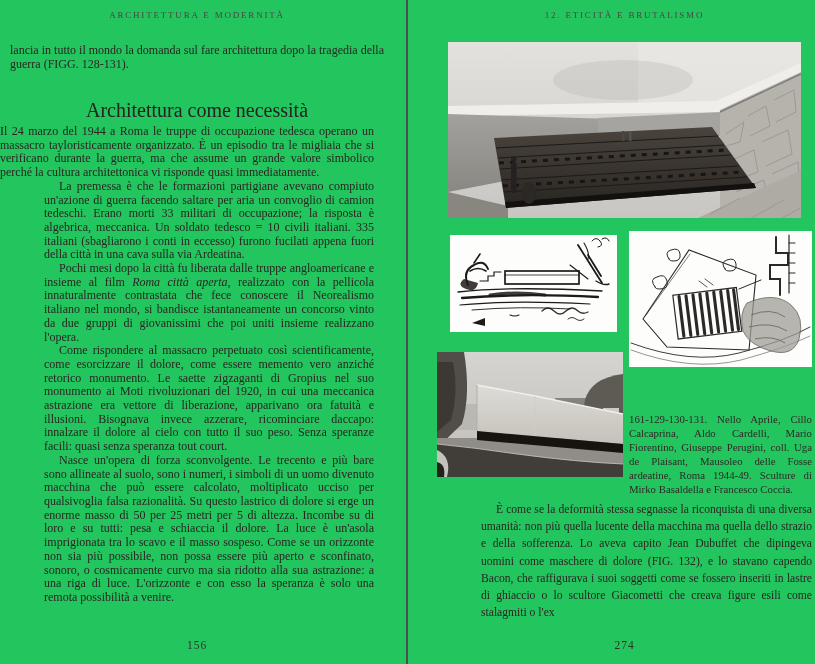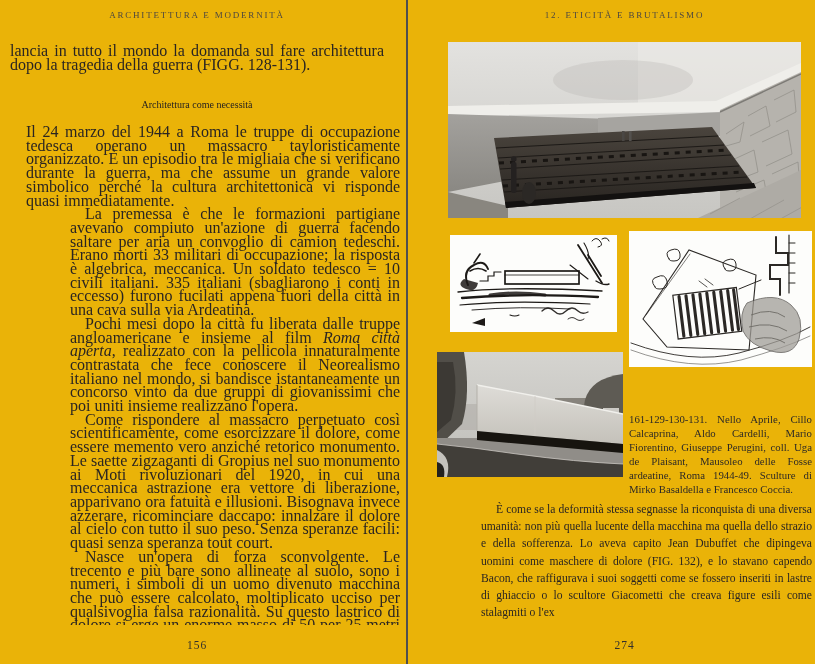--- a/index.html
+++ b/index.html
@@ -1,42 +1,42 @@
 <!DOCTYPE html>
 <html lang="it"><head>
 <meta charset="utf-8">
 <style>
   * { box-sizing: border-box; margin: 0; padding: 0; }
   html,body { background:#e8e8e8; }
   #stage {
     position: relative; width: 815px; height: 664px;
-    background: #eab308; overflow: hidden;
+    background: #22c55e; overflow: hidden;
     font-family: "Liberation Serif", "DejaVu Serif", serif;
     color: #2a2522;
   }
   .abs { position: absolute; }
   .gutter { left: 406px; top: 0; width: 1.5px; height: 664px; background: #4f4f4f; }
 
   .running-head {
     font-size: 9px; letter-spacing: 1.8px; text-align: center;
     color: #4c4741; top: 10px;
   }
   .rh-left  { left: 10px;  width: 374px; }
   .rh-right { left: 437px; width: 375px; }
 
   .intro-block { left: 10px; top: 44px; width: 374px; }
   .section-heading {
     left: 10px; top: 99px; width: 374px;
-    font-size: 10px; font-weight: normal; text-align: center; color:#262220;
-  }
-  .left-body  { left: 26px;  top: 125px; width: 374px; height: 500px; overflow: hidden; }
+    font-size: 20px; font-weight: normal; text-align: center; color:#262220;
+  }
+  .left-body  { left: 0;  top: 125px; width: 374px; height: 500px; overflow: hidden; }
   .right-body { left: 437px; top: 501px; width: 375px; height: 146px; overflow: hidden; }
 
   p.bp {
-    font-size: 16px; line-height: 13.7px; text-align: justify;
+    font-size: 12px; line-height: 13.7px; text-align: justify;
     hyphens: auto; -webkit-hyphens: auto; color: #2a2522;
   }
   .right-body p.bp { font-size: 11.6px; line-height: 17.2px; }
   p.indent { text-indent: 15px; margin-left: 44px; }
   em.book-title { font-style: italic; }
 
   .folio { font-size: 11.5px; text-align: center; letter-spacing: 1px; top: 639px; color:#33302c; }
   .folio-left  { left: 10px;  width: 374px; text-align: center; }
   .folio-right { left: 437px; width: 375px; }
 

